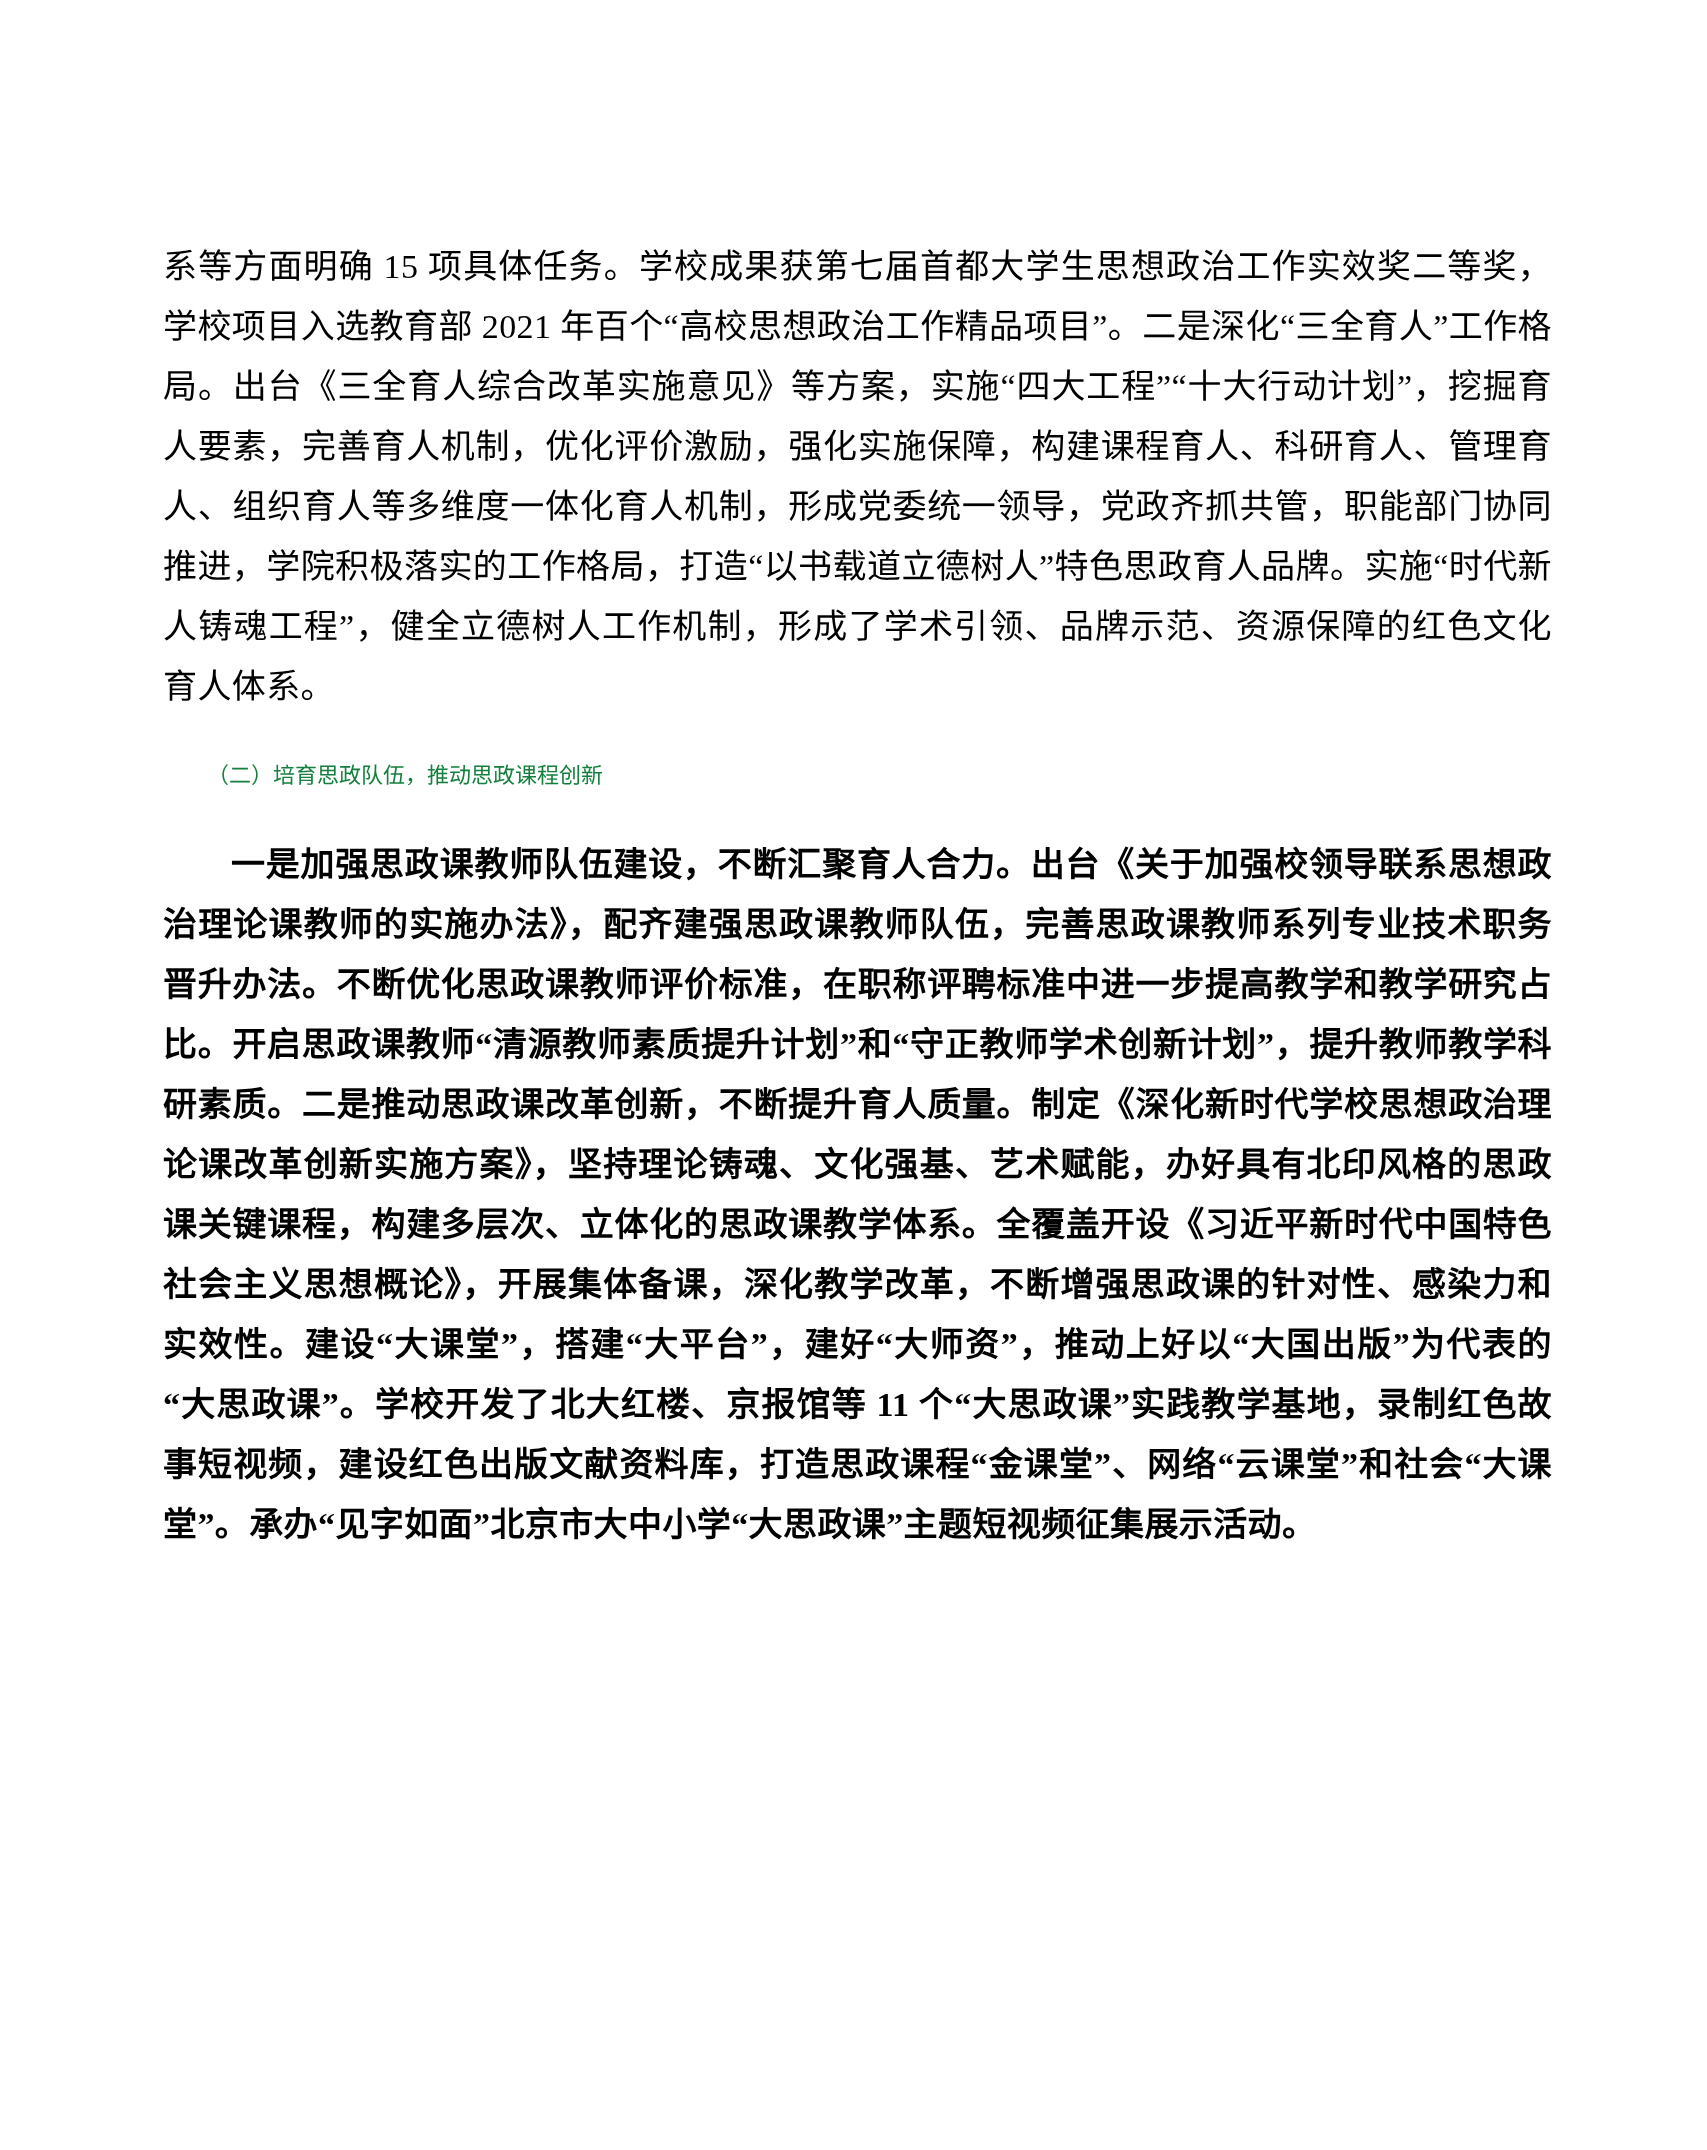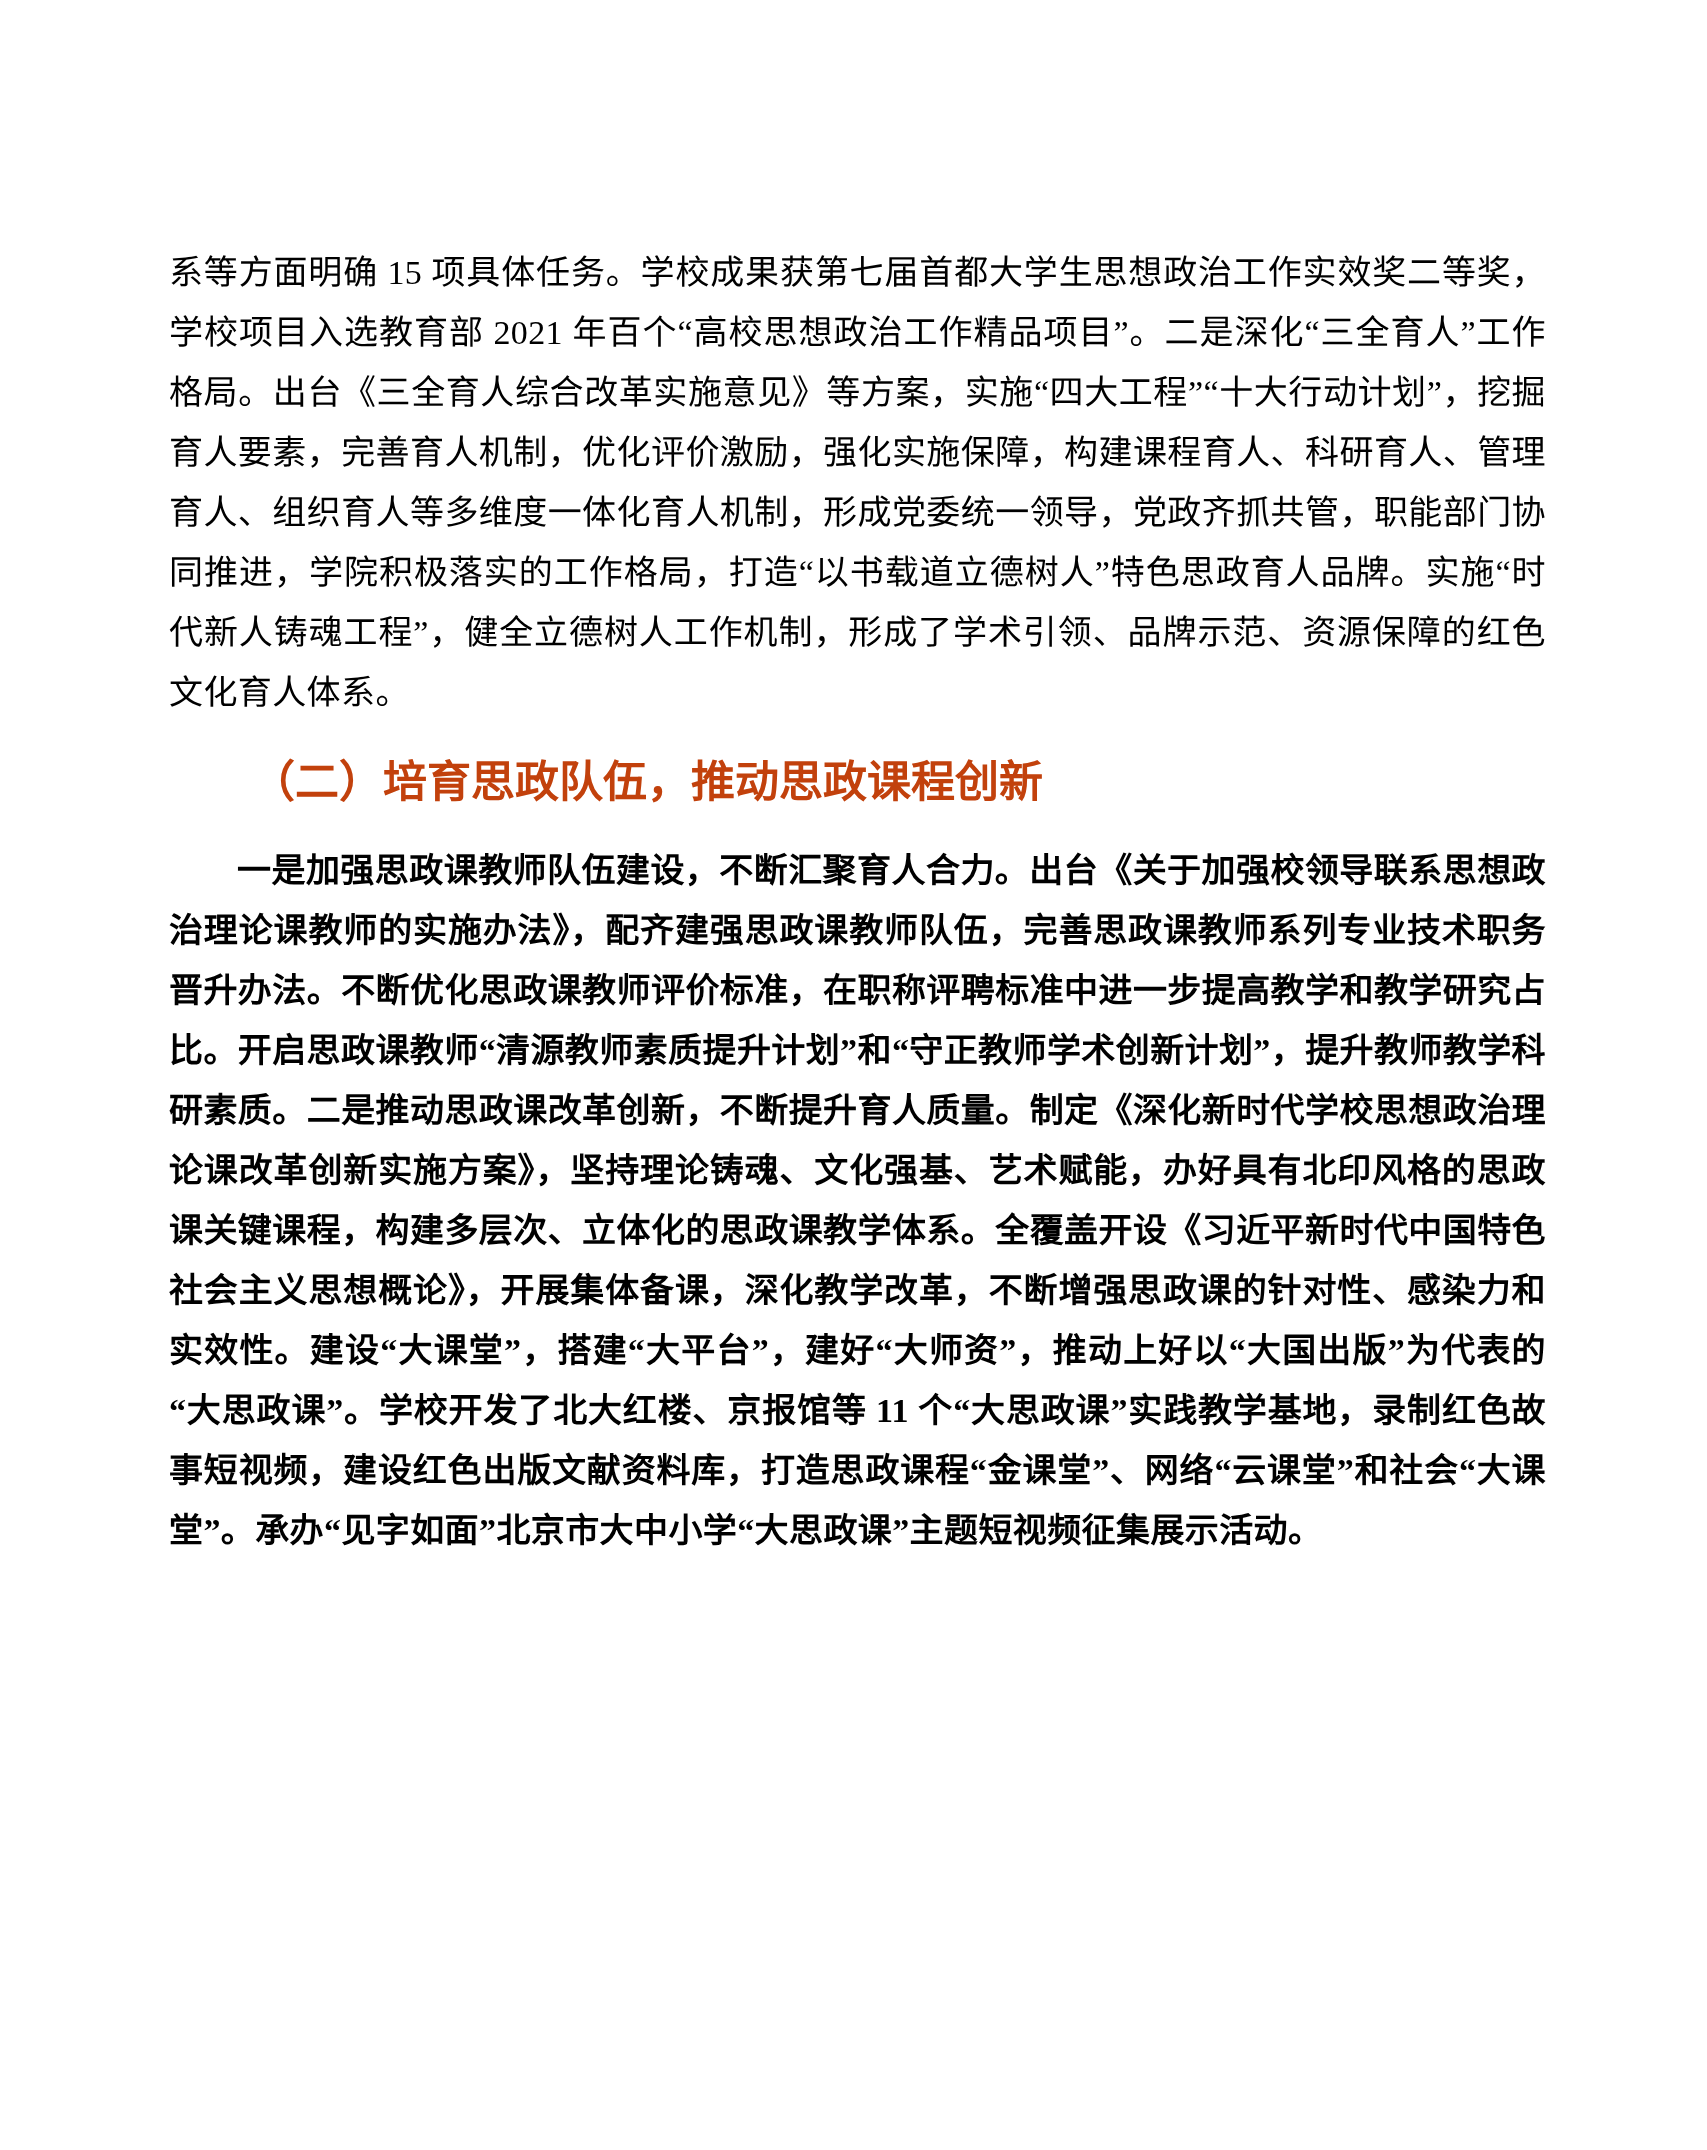--- a/index.html
+++ b/index.html
@@ -21,41 +21,41 @@
     background: #ffffff;
     color: #000000;
   }
   .text-content {
     position: absolute;
     left: 163px;
     top: 237px;
     width: 1389px;
   }
   .body-par {
-    margin: 6px;
+    margin: 0;
     font-family: "Liberation Serif", "DejaVu Serif", serif;
     font-size: 34px;
     line-height: 60px;
     text-align: justify;
     letter-spacing: 0.4px;
     color: #000000;
   }
   .body-par.indent {
     text-indent: 2em;
     font-weight: bold;
   }
   .sec-heading {
     margin: 29px 0;
     font-family: "Liberation Sans", "DejaVu Sans", sans-serif;
-    font-weight: 700;
-    font-size: 44px;
+    font-weight: 400;
+    font-size: 22px;
     line-height: 60px;
     text-indent: 2em;
     text-align: left;
-    color: #c2410c;
+    color: #15803d;
   }
 </style>
 </head>
 <body>
 
 <div class="page">
   <div class="text-content">
     <p class="body-par">系等方面明确 15 项具体任务。学校成果获第七届首都大学生思想政治工作实效奖二等奖，学校项目入选教育部 2021 年百个“高校思想政治工作精品项目”。二是深化“三全育人”工作格局。出台《三全育人综合改革实施意见》等方案，实施“四大工程”“十大行动计划”，挖掘育人要素，完善育人机制，优化评价激励，强化实施保障，构建课程育人、科研育人、管理育人、组织育人等多维度一体化育人机制，形成党委统一领导，党政齐抓共管，职能部门协同推进，学院积极落实的工作格局，打造“以书载道立德树人”特色思政育人品牌。实施“时代新人铸魂工程”，健全立德树人工作机制，形成了学术引领、品牌示范、资源保障的红色文化育人体系。</p>
     <h3 class="sec-heading">（二）培育思政队伍，推动思政课程创新</h3>
     <p class="body-par indent">一是加强思政课教师队伍建设，不断汇聚育人合力。出台《关于加强校领导联系思想政治理论课教师的实施办法》，配齐建强思政课教师队伍，完善思政课教师系列专业技术职务晋升办法。不断优化思政课教师评价标准，在职称评聘标准中进一步提高教学和教学研究占比。开启思政课教师“清源教师素质提升计划”和“守正教师学术创新计划”，提升教师教学科研素质。二是推动思政课改革创新，不断提升育人质量。制定《深化新时代学校思想政治理论课改革创新实施方案》，坚持理论铸魂、文化强基、艺术赋能，办好具有北印风格的思政课关键课程，构建多层次、立体化的思政课教学体系。全覆盖开设《习近平新时代中国特色社会主义思想概论》，开展集体备课，深化教学改革，不断增强思政课的针对性、感染力和实效性。建设“大课堂”，搭建“大平台”，建好“大师资”，推动上好以“大国出版”为代表的“大思政课”。学校开发了北大红楼、京报馆等 11 个“大思政课”实践教学基地，录制红色故事短视频，建设红色出版文献资料库，打造思政课程“金课堂”、网络“云课堂”和社会“大课堂”。承办“见字如面”北京市大中小学“大思政课”主题短视频征集展示活动。</p>

